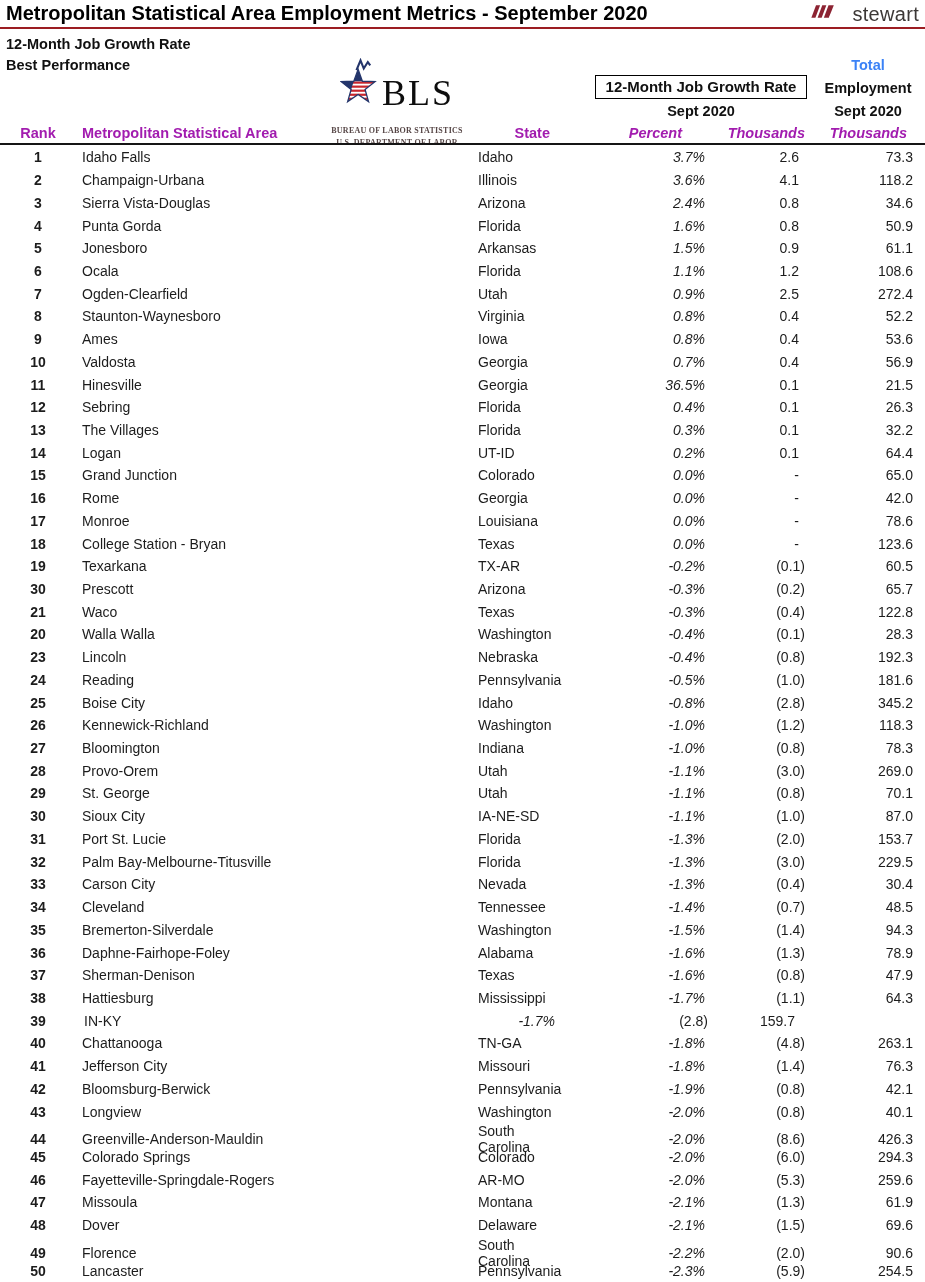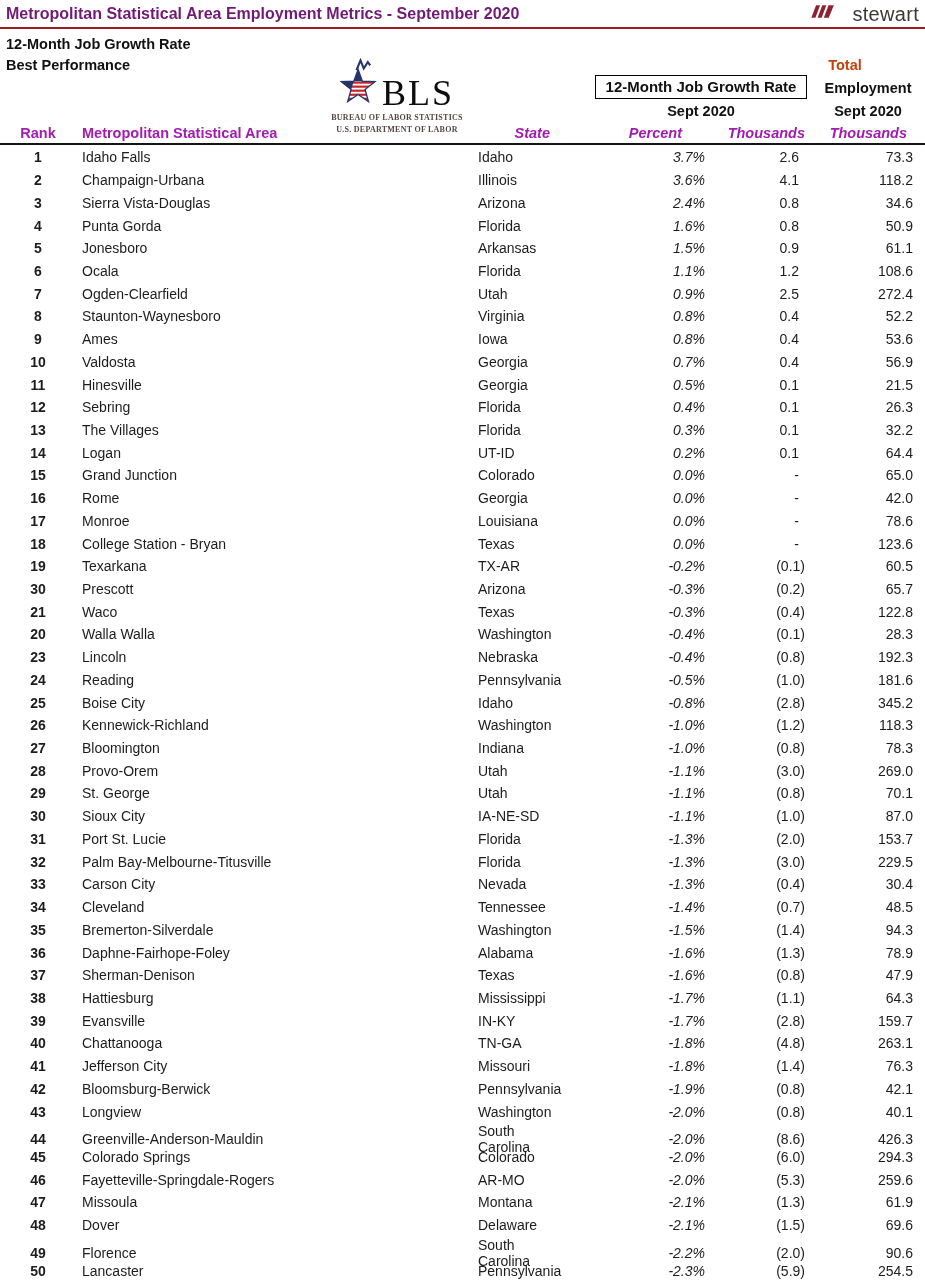--- a/index.html
+++ b/index.html
@@ -11,21 +11,21 @@
     color:#1a1a1a;
     overflow:hidden;
   }
   
   .titlebar{
     position:absolute;top:0;left:0;width:925px;height:27px;
     display:flex;align-items:center;justify-content:space-between;
     padding:0;box-sizing:border-box;
   }
   .doc-title{
-    font-size:16px;font-weight:bold;color:#701a75;
+    font-size:20px;font-weight:bold;color:#000000;
     padding-left:6px;white-space:nowrap;letter-spacing:0;
   }
   .brand{
     display:flex;align-items:center;padding-right:6px;gap:16px;
   }
   .brand-text{
     font-size:20px;color:#3c3836;letter-spacing:.3px;line-height:1;
   }
   .red-rule{
     position:absolute;top:27px;left:0;width:925px;height:2.4px;
@@ -35,32 +35,32 @@
   .subtitle2{position:absolute;top:57px;left:6px;font-size:14.5px;font-weight:bold;color:#111;}
   
   .bls{position:absolute;left:322px;top:58px;width:150px;text-align:center;}
   .bls-row{display:flex;align-items:flex-end;justify-content:center;}
   .bls-acronym{
     font-family:"Liberation Serif", serif;
     font-size:36px;line-height:.82;color:#0d0d0d;
     letter-spacing:2px;margin-left:5px;
   }
   .bls-sub{
-    margin-top:3px;
+    margin-top:16px;
     font-family:"Liberation Serif", serif;
     font-size:8px;font-weight:bold;color:#564646;
     letter-spacing:.25px;line-height:1.45;white-space:nowrap;
   }
   
   .grp-box{
     position:absolute;left:595px;top:75px;width:212px;height:24px;
     border:1.5px solid #000;box-sizing:border-box;
     font-size:15px;font-weight:bold;text-align:center;line-height:21px;color:#111;
   }
-  .tot-line1{position:absolute;left:789px;top:57px;width:112px;text-align:center;font-size:14.5px;font-weight:bold;color:#c2410c;}
+  .tot-line1{position:absolute;left:812px;top:57px;width:112px;text-align:center;font-size:14.5px;font-weight:bold;color:#3b82f6;}
   .tot-line2{position:absolute;left:812px;top:80px;width:112px;text-align:center;font-size:14.5px;font-weight:bold;color:#111;}
   .period-left{position:absolute;left:595px;top:103px;width:212px;text-align:center;font-size:14.5px;font-weight:bold;color:#111;}
   .period-right{position:absolute;left:812px;top:103px;width:112px;text-align:center;font-size:14.5px;font-weight:bold;color:#111;}
   
   .trow{
     display:grid;
     grid-template-columns:68px 394px 98px 150px 97px 118px;
     align-items:center;
   }
   .head-row{
@@ -70,21 +70,21 @@
   .black-rule{position:absolute;top:143px;left:0;width:925px;height:2.2px;background:#151515;}
   #rows{position:absolute;top:146px;left:0;width:925px;}
   #rows .trow{height:22.72px;font-size:14px;color:#1c1c1c;}
   .c-rank{text-align:center;padding-left:8px;font-weight:bold;}
   .c-msa{padding-left:14px;}
   .c-state{padding-left:16px;}
   .c-pct{text-align:right;padding-right:5px;font-style:italic;}
   .c-thk{text-align:right;padding-right:2px;}
   .c-thk.pos{padding-right:8px;}
   .c-tot{text-align:right;padding-right:12px;}
-  .h-state{text-align:right;padding-right:10px;padding-left:0;font-style:italic;}
+  .h-state{text-align:right;padding-right:10px;padding-left:0;}
   .h-pct{padding-right:28px;}
   .h-thk{font-style:italic;padding-right:2px;}
   .h-tot{font-style:italic;text-align:right;padding-right:18px;}
 </style>
 </head>
 <body>
 
 <div class="page">
 
   <div class="titlebar">
@@ -231,21 +231,21 @@
       <div class="c-msa">Valdosta</div>
       <div class="c-state">Georgia</div>
       <div class="c-pct">0.7%</div>
       <div class="c-thk pos">0.4</div>
       <div class="c-tot">56.9</div>
     </div>
       <div class="trow">
       <div class="c-rank">11</div>
       <div class="c-msa">Hinesville</div>
       <div class="c-state">Georgia</div>
-      <div class="c-pct">0.5%</div>
+      <div class="c-pct">36.5%</div>
       <div class="c-thk pos">0.1</div>
       <div class="c-tot">21.5</div>
     </div>
       <div class="trow">
       <div class="c-rank">12</div>
       <div class="c-msa">Sebring</div>
       <div class="c-state">Florida</div>
       <div class="c-pct">0.4%</div>
       <div class="c-thk pos">0.1</div>
       <div class="c-tot">26.3</div>
@@ -453,21 +453,20 @@
       <div class="trow">
       <div class="c-rank">38</div>
       <div class="c-msa">Hattiesburg</div>
       <div class="c-state">Mississippi</div>
       <div class="c-pct">-1.7%</div>
       <div class="c-thk">(1.1)</div>
       <div class="c-tot">64.3</div>
     </div>
       <div class="trow">
       <div class="c-rank">39</div>
-      <div class="c-msa">Evansville</div>
       <div class="c-state">IN-KY</div>
       <div class="c-pct">-1.7%</div>
       <div class="c-thk">(2.8)</div>
       <div class="c-tot">159.7</div>
     </div>
       <div class="trow">
       <div class="c-rank">40</div>
       <div class="c-msa">Chattanooga</div>
       <div class="c-state">TN-GA</div>
       <div class="c-pct">-1.8%</div>

